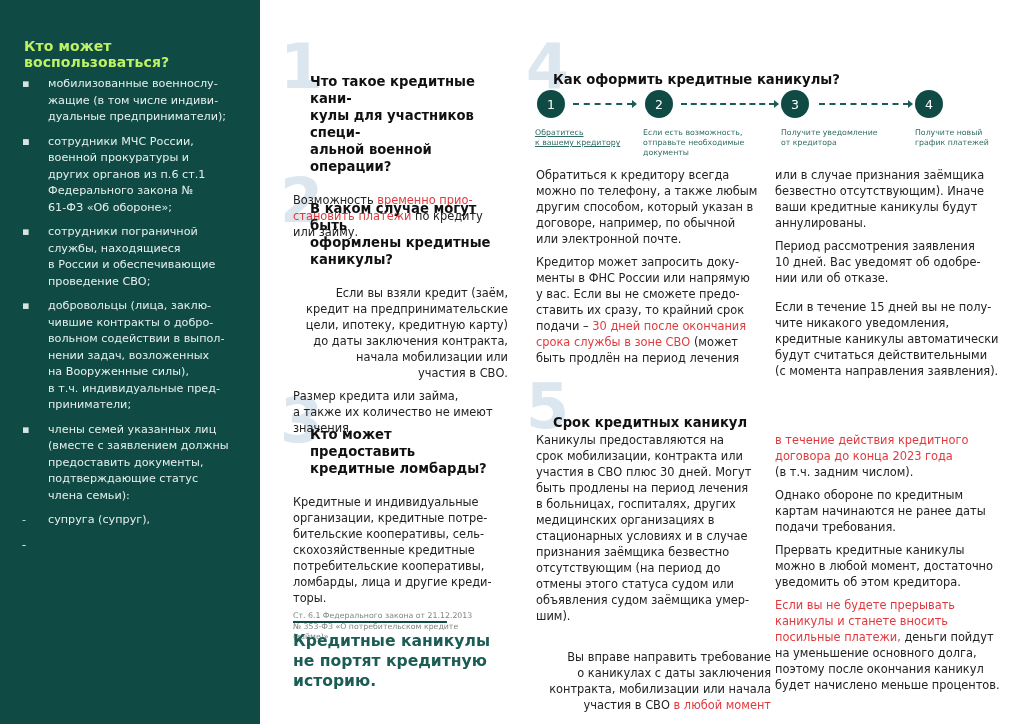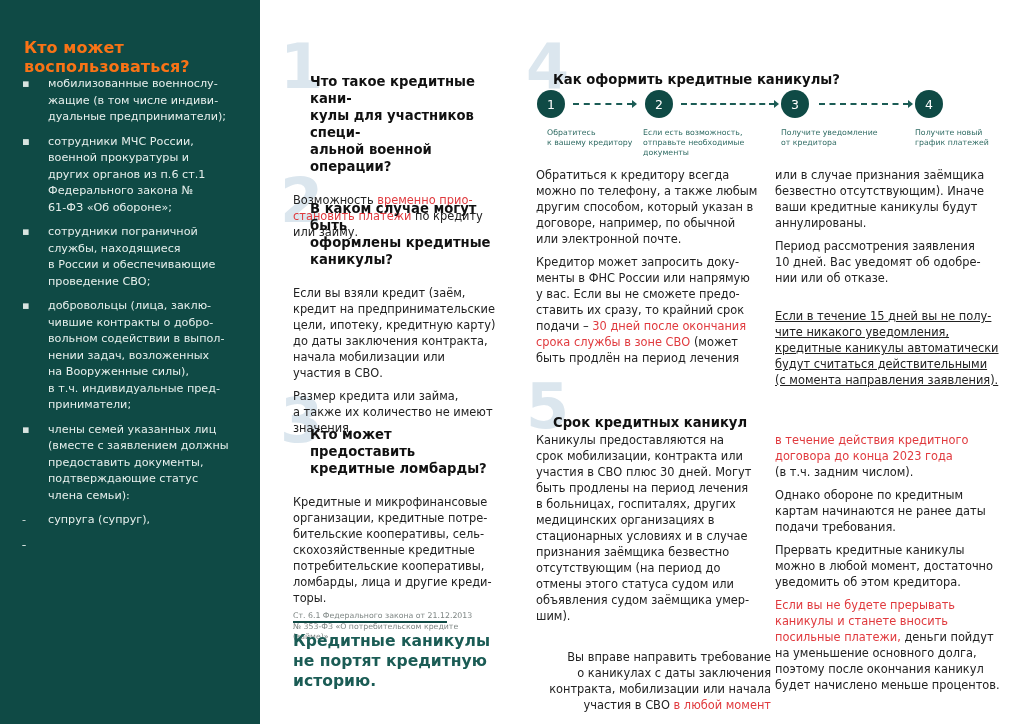--- a/index.html
+++ b/index.html
@@ -1,18 +1,18 @@
 <!DOCTYPE html>
 <html><head>
 <meta charset="utf-8">
 <style>
   html, body { margin: 0; padding: 0; }
   body { width: 1024px; height: 724px; position: relative; overflow: hidden; background: #ffffff; font-family: "DejaVu Sans", sans-serif; color: #1f1f1f; }
   .left-panel { position: absolute; left: 0; top: 0; width: 260px; height: 724px; background: #0f4a45; color: #e6efec; }
-  .left-title { position: absolute; left: 24px; top: 38px; font-size: 16px; font-weight: bold; color: #f97316; letter-spacing: 0.1px; }
+  .left-title { position: absolute; left: 24px; top: 38px; font-size: 14px; font-weight: bold; color: #bef264; letter-spacing: 0.1px; }
   .left-list { position: absolute; left: 22px; top: 76px; width: 222px; margin: 0; padding: 0; list-style: none; font-size: 11.2px; line-height: 16.5px; }
   .left-list li { position: relative; padding-left: 26px; margin-bottom: 8px; }
   .left-list .marker { position: absolute; left: 0; top: 0; width: 10px; color: #d8e4e0; }
   .left-list .txt { display: block; white-space: pre-line; }
   .left-list li.dash { margin-bottom: 8px; }
 
   .col { position: absolute; }
   .bignum { position: absolute; font-size: 62px; font-weight: bold; color: #dbe6ee; line-height: 1; z-index: 0; font-family: "DejaVu Sans", sans-serif; }
   .sec-title { position: relative; z-index: 1; font-size: 13.2px; font-weight: bold; line-height: 17px; color: #111; white-space: pre-line; margin: 17px; }
   .para { position: relative; z-index: 1; font-size: 11.4px; line-height: 16px; color: #222; white-space: pre-line; margin: 0; }
@@ -96,36 +96,36 @@
   <p class="para" style="margin-top:7px;"><span>Возможность </span><span class="red">временно прио-
 становить платежи</span><span> по кредиту
 или займу.</span></p>
 </div>
 
 <div class="bignum" style="left:280px; top:170px;">2</div>
 <div class="col" style="left:293px; top:183px; width:215px;">
   <p class="sec-title">В каком случае могут быть
 оформлены кредитные
 каникулы?</p>
-  <p class="para" style="margin-top:7px;">Если вы взяли кредит (заём,
+  <p class="para" style="margin-top:7px;text-align:right;">Если вы взяли кредит (заём,
 кредит на предпринимательские
 цели, ипотеку, кредитную карту)
 до даты заключения контракта,
 начала мобилизации или
 участия в СВО.</p>
   <p class="para" style="margin-top:7px;">Размер кредита или займа,
 а также их количество не имеют
 значения.</p>
 </div>
 
 <div class="bignum" style="left:280px; top:390px;">3</div>
 <div class="col" style="left:293px; top:409px; width:215px;">
   <p class="sec-title">Кто может предоставить
 кредитные ломбарды?</p>
-  <p class="para" style="margin-top:7px;">Кредитные и микрофинансовые
+  <p class="para" style="margin-top:7px;">Кредитные и индивидуальные
 организации, кредитные потре-
 бительские кооперативы, сель-
 скохозяйственные кредитные
 потребительские кооперативы,
 ломбарды, лица и другие креди-
 торы.</p>
   <p class="note" style="margin-top:5px;">Ст. 6.1 Федерального закона от 21.12.2013
 № 353-ФЗ «О потребительском кредите
 (займе)»</p>
 </div>
@@ -141,21 +141,21 @@
 </div>
 
 <div class="steps">
   <div class="step-circle" style="left:2px;">1</div>
   <div class="step-arrow" style="left:38px; width:60px;"></div>
   <div class="step-circle" style="left:110px;">2</div>
   <div class="step-arrow" style="left:146px; width:94px;"></div>
   <div class="step-circle" style="left:246px;">3</div>
   <div class="step-arrow" style="left:284px; width:90px;"></div>
   <div class="step-circle" style="left:380px;">4</div>
-  <div class="step-label" style="left:12px;">Обратитесь
+  <div class="step-label" style="left:0px;text-decoration:underline;">Обратитесь
 к вашему кредитору</div>
   <div class="step-label" style="left:108px;">Если есть возможность,
 отправьте необходимые
 документы</div>
   <div class="step-label" style="left:246px;">Получите уведомление
 от кредитора</div>
   <div class="step-label" style="left:380px;">Получите новый
 график платежей</div>
 </div>
 
@@ -174,21 +174,21 @@
 быть продлён на период лечения</span></p>
 </div>
 <div class="col" style="left:775px; top:167px; width:240px;">
   <p class="para">или в случае признания заёмщика
 безвестно отсутствующим). Иначе
 ваши кредитные каникулы будут
 аннулированы.</p>
   <p class="para" style="margin-top:7px;">Период рассмотрения заявления
 10 дней. Вас уведомят об одобре-
 нии или об отказе.</p>
-  <p class="para" style="margin-top:22px;text-decoration:underline;">Если в течение 15 дней вы не полу-
+  <p class="para" style="margin-top:13px;">Если в течение 15 дней вы не полу-
 чите никакого уведомления,
 кредитные каникулы автоматически
 будут считаться действительными
 (с момента направления заявления).</p>
 </div>
 
 <div class="bignum" style="left:526px; top:376px;">5</div>
 <div class="col" style="left:536px; top:397px; width:230px;">
   <p class="sec-title">Срок кредитных каникул</p>
 </div>

